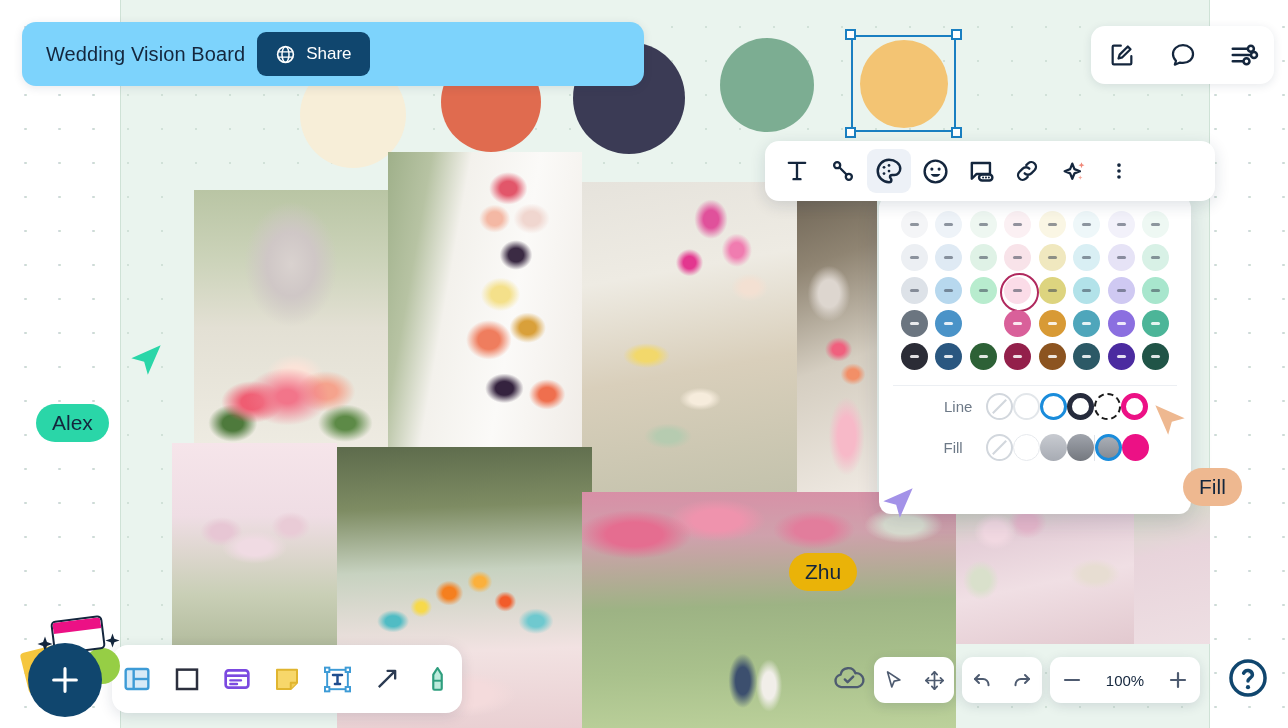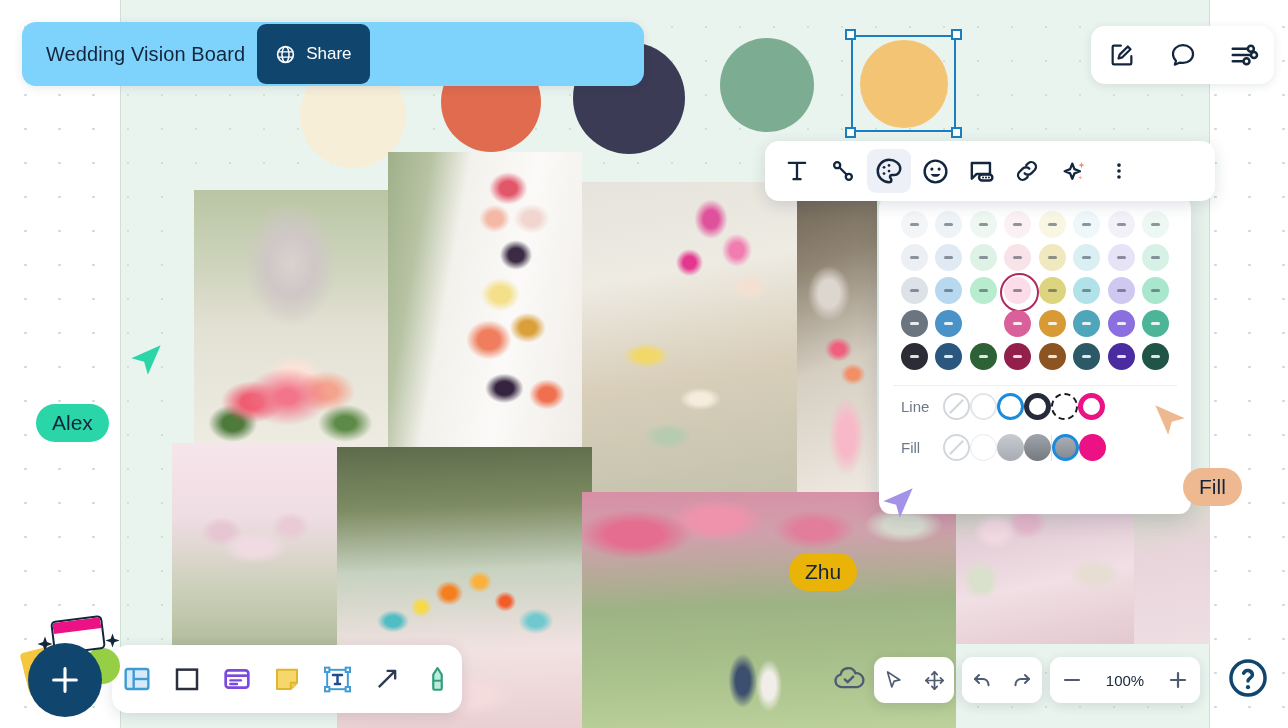--- a/index.html
+++ b/index.html
@@ -164,21 +164,21 @@
   .board-title { font-size: 20px; color: #14263d; letter-spacing: .1px; white-space: nowrap; }
   .btn-export {
     margin-left: auto;
     display: flex; align-items: center; gap: 9px;
     height: 44px; padding: 0 16px;
     border: 1.5px solid #dfe4ea; border-radius: 9px;
     background: #fff; color: #14263d; font-size: 17px; cursor: pointer;
   }
   .btn-share {
     display: flex; align-items: center; gap: 10px;
-    height: 60px; padding: 0 18px;
+    height: 44px; padding: 0 18px;
     border-radius: 9px; border: none;
     background: #10466e; color: #fff; font-size: 17px; cursor: pointer;
   }
   .caret { width: 0; height: 0; border-left: 5px solid transparent; border-right: 5px solid transparent; border-top: 6px solid #14263d; }
 
   .header-right {
     position: absolute; right: 14px; top: 26px;
     height: 58px; width: 183px;
     background: #fff; border-radius: 14px;
     display: flex; align-items: center; justify-content: space-around;
@@ -233,21 +233,21 @@
     cursor: pointer; position: relative; margin: 3px 0;
   }
   .sw-dash { width: 9px; height: 3px; border-radius: 2px; background: rgba(60,70,85,.55); }
   .sw.dark .sw-dash { background: rgba(255,255,255,.85); }
   .sw.selected::after {
     content: ""; position: absolute; left: -4px; top: -4px;
     width: 35px; height: 35px; border-radius: 50%;
     border: 2.2px solid #b0295e;
   }
   .cp-divider { height: 1px; background: #eceff3; margin: 6px 14px 0 14px; }
-  .cp-row { display: flex; align-items: center; padding: 7px 0 7px 22px; gap: 0; }
+  .cp-row { display: flex; align-items: center; padding: 7px 0 7px 22px; gap: 0; justify-content: center; }
   .cp-label { width: 42px; font-size: 15px; color: #6d7987; }
   .ring { width: 27px; height: 27px; border-radius: 50%; cursor: pointer; box-sizing: border-box; }
   .vsep { width: 1px; height: 26px; background: #dfe3e8; }
 
   
   .cursor-chip {
     position: absolute; border-radius: 999px;
     padding: 7px 16px; font-size: 21px; color: #14263d;
     z-index: 45; white-space: nowrap; margin-top: 40px;
   }

